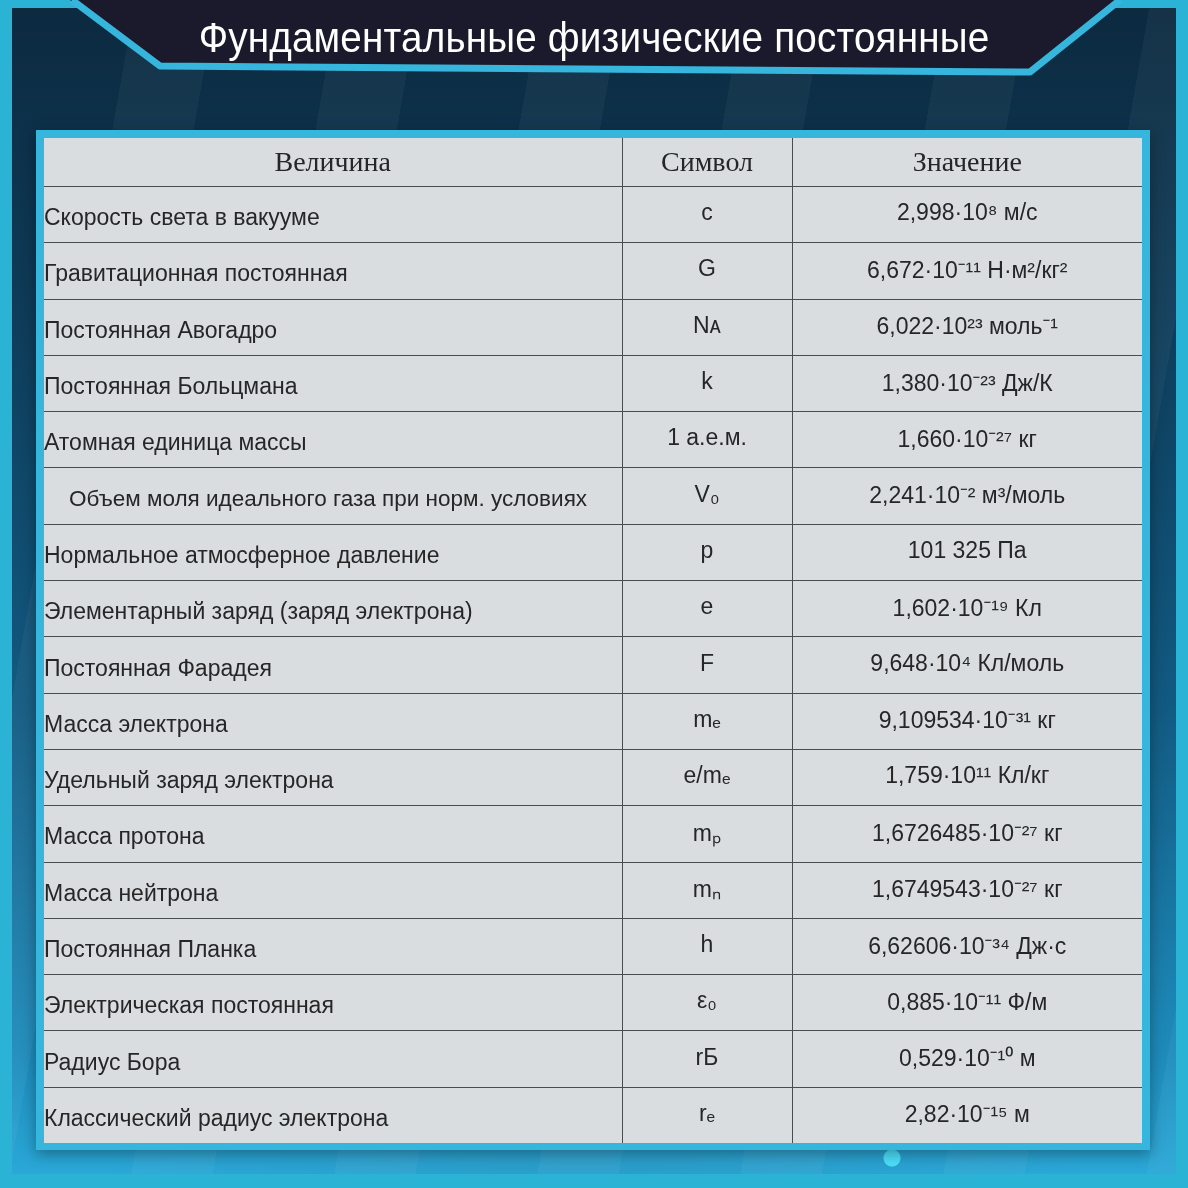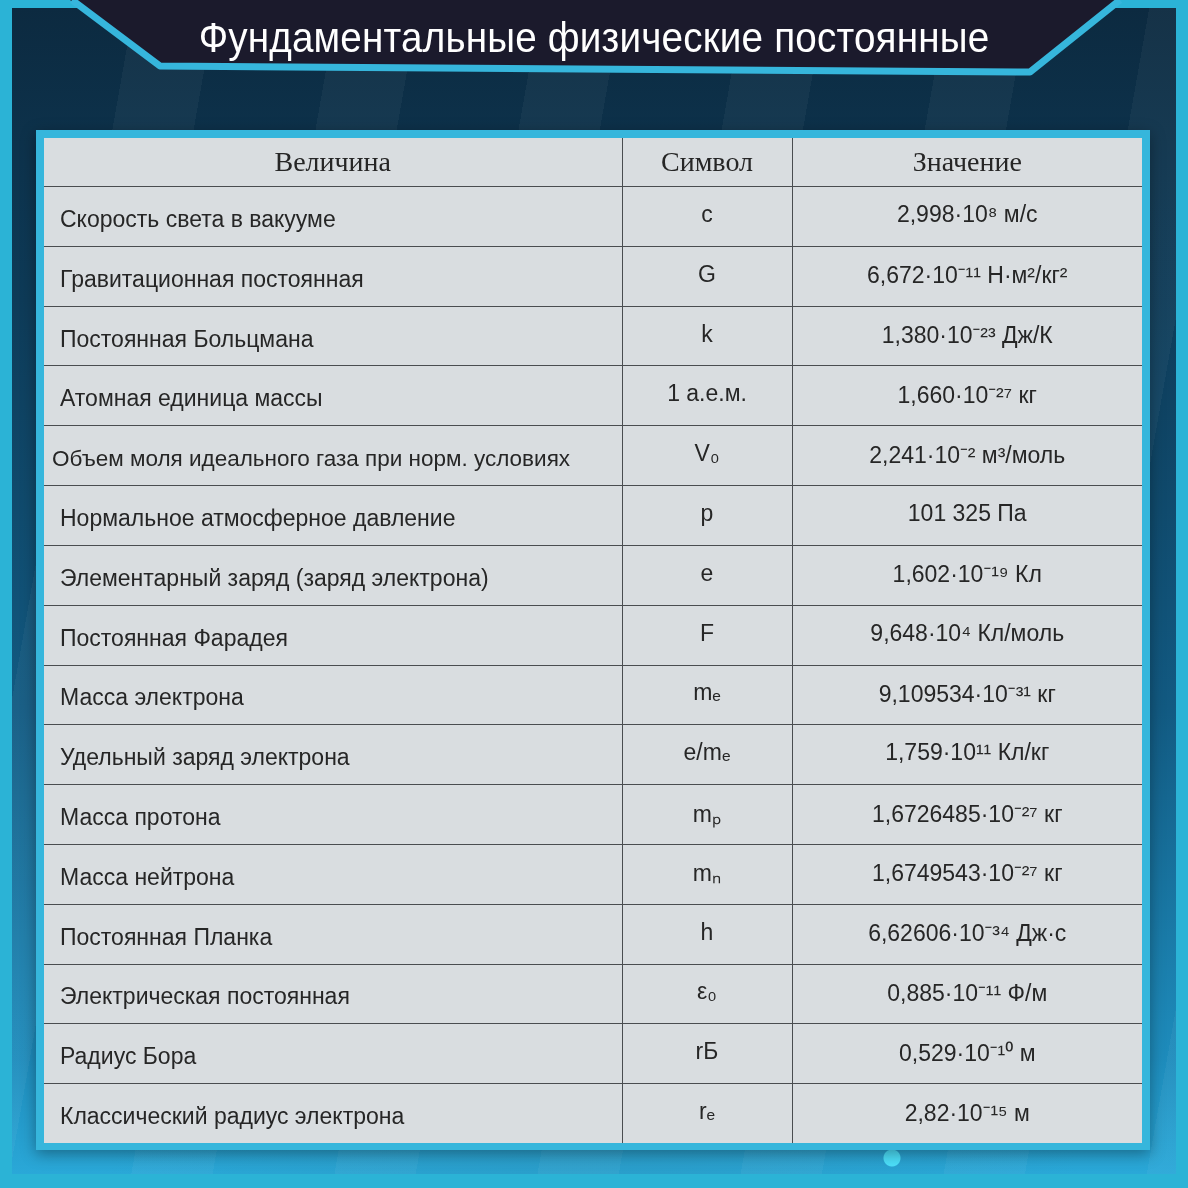--- a/index.html
+++ b/index.html
@@ -41,22 +41,22 @@
   }
   th, td {
     border:1.5px solid #4a4d50; color:#262626; padding:0;
   }
   tr:first-child th { border-top:none; }
   tr th:first-child, tr td:first-child { border-left:none; }
   tr th:last-child, tr td:last-child { border-right:none; }
   tr:last-child td { border-bottom:none; }
   th { font-weight:normal; font-size:28px; height:48px;font-family:Liberation Serif, serif; }
   td { font-size:23px; height:44px; }
-  td.name { text-align:left; padding-left:16px; padding-top:6px; }
-  td.name.tight { padding-left:8px; font-size:22.5px;margin-left:31px; }
+  td.name { text-align:left; padding-left:0; padding-top:6px; }
+  td.name.tight { padding-left:25px; font-size:22.5px;margin-left:31px; }
   td.sym, td.val { text-align:center; padding-bottom:4px; }
   col.c1 { width:578px; } col.c2 { width:170px; } col.c3 { width:350px; }
 </style>
 </head>
 <body>
 
 <div class="bg"></div>
 <div class="streak"></div>
 
 <div class="banner">
@@ -85,20 +85,25 @@
   <tbody id="tbody">
       <tr>
         <td class="name">Скорость света в вакууме</td>
         <td class="sym">c</td>
         <td class="val">2,998·10⁸ м/с</td>
       </tr>
       <tr>
         <td class="name">Гравитационная постоянная</td>
         <td class="sym">G</td>
         <td class="val">6,672·10⁻¹¹ Н·м²/кг²</td>
+      </tr>
+      <tr>
+        <td class="name">Постоянная Авогадро</td>
+        <td class="sym">Nᴀ</td>
+        <td class="val">6,022·10²³ моль⁻¹</td>
       </tr>
       <tr>
         <td class="name">Постоянная Больцмана</td>
         <td class="sym">k</td>
         <td class="val">1,380·10⁻²³ Дж/К</td>
       </tr>
       <tr>
         <td class="name">Атомная единица массы</td>
         <td class="sym">1 а.е.м.</td>
         <td class="val">1,660·10⁻²⁷ кг</td>

